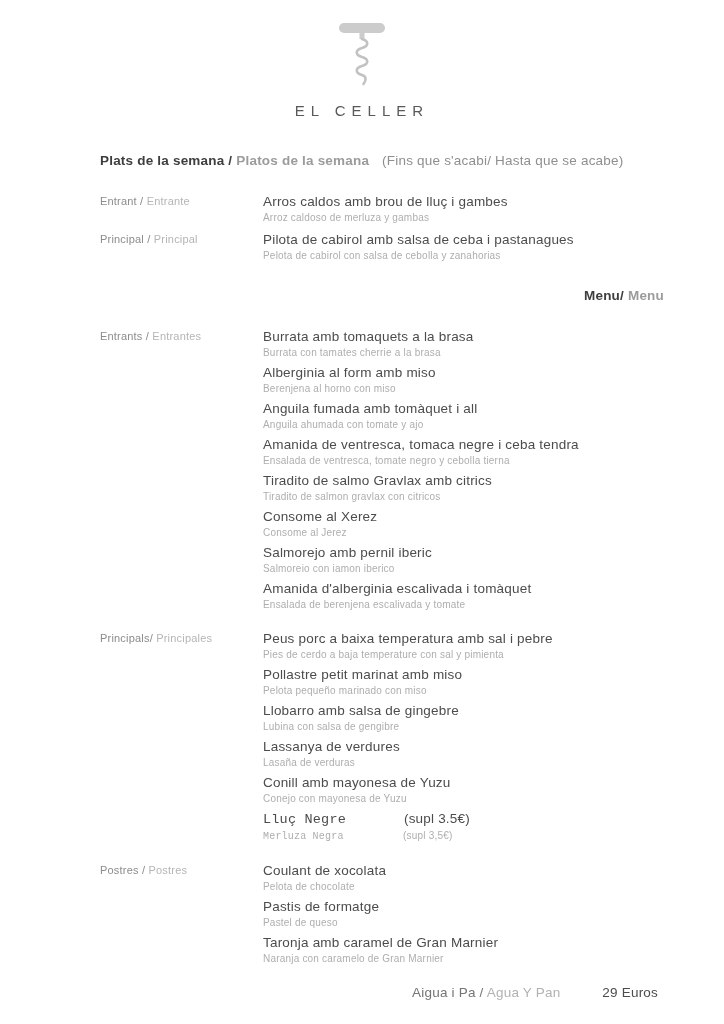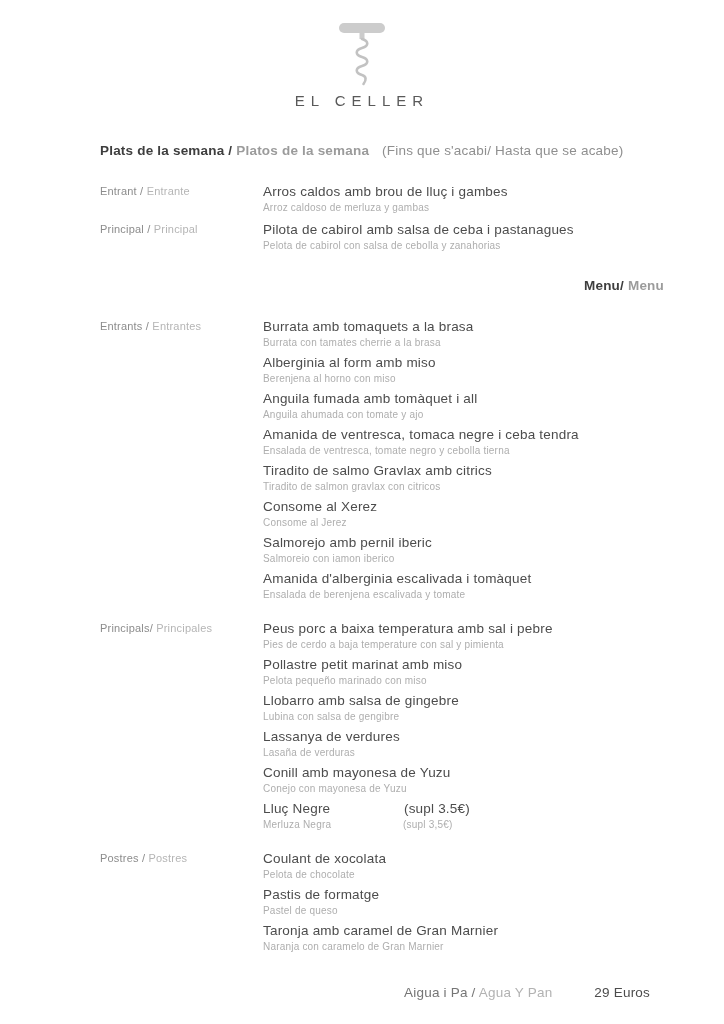--- a/index.html
+++ b/index.html
@@ -10,20 +10,21 @@
     height:1024px;
     margin:0 auto;
     background:#ffffff;
     font-family:"Liberation Sans","DejaVu Sans",sans-serif;
     color:#4a4a4a;
     overflow:hidden;
   }
   .header { text-align:center; padding-top:20px; }
   .logo-wrap { display:inline-block; line-height:0; }
   .brand {
+    margin-top:10px;
     font-size:15px;
     letter-spacing:6px;
     color:#595959;
     font-weight:400;
   }
   .main { padding:0 60px 0 100px; }
   .heading { font-size:13.5px; letter-spacing:0.2px; }
   .weekly-heading { margin-top:34px; margin-bottom:26px; }
   .menu-heading { margin-top:20px; margin-bottom:26px;text-align:right; }
   .h-ca { font-weight:bold; color:#3e3e3e; }
@@ -38,24 +39,24 @@
     font-size:11px;
     letter-spacing:0.2px;
     padding-top:1px;
   }
   .l-ca { color:#8c8c8c; }
   .l-es { color:#b5b5b5; }
   .items { flex:1; }
   .dish { margin-bottom:4px; }
   .dish-ca { font-size:13.5px; line-height:16px; letter-spacing:0.2px; color:#4c4c4c; }
   .dish-es { font-size:10px; line-height:16px; letter-spacing:0.2px; color:#aeaeae; }
-  .dish-name { display:inline-block; width:137px; }
+  .dish-name { display:inline-block; width:137px;font-family:Liberation Mono, monospace; }
   .footer {
     position:absolute;
-    left:0; right:12px; bottom:24px;
+    left:0; right:4px; bottom:24px;
     padding:0 62px 0 100px;
     display:flex;
     align-items:baseline;
     font-size:13.5px;
     letter-spacing:0.2px;
   }
   .footer-bread { margin-left:auto; }
   .f-ca { color:#757575; }
   .f-es { color:#b2b2b2; }
   .footer-price { margin-left:42px; color:#4c4c4c; }

